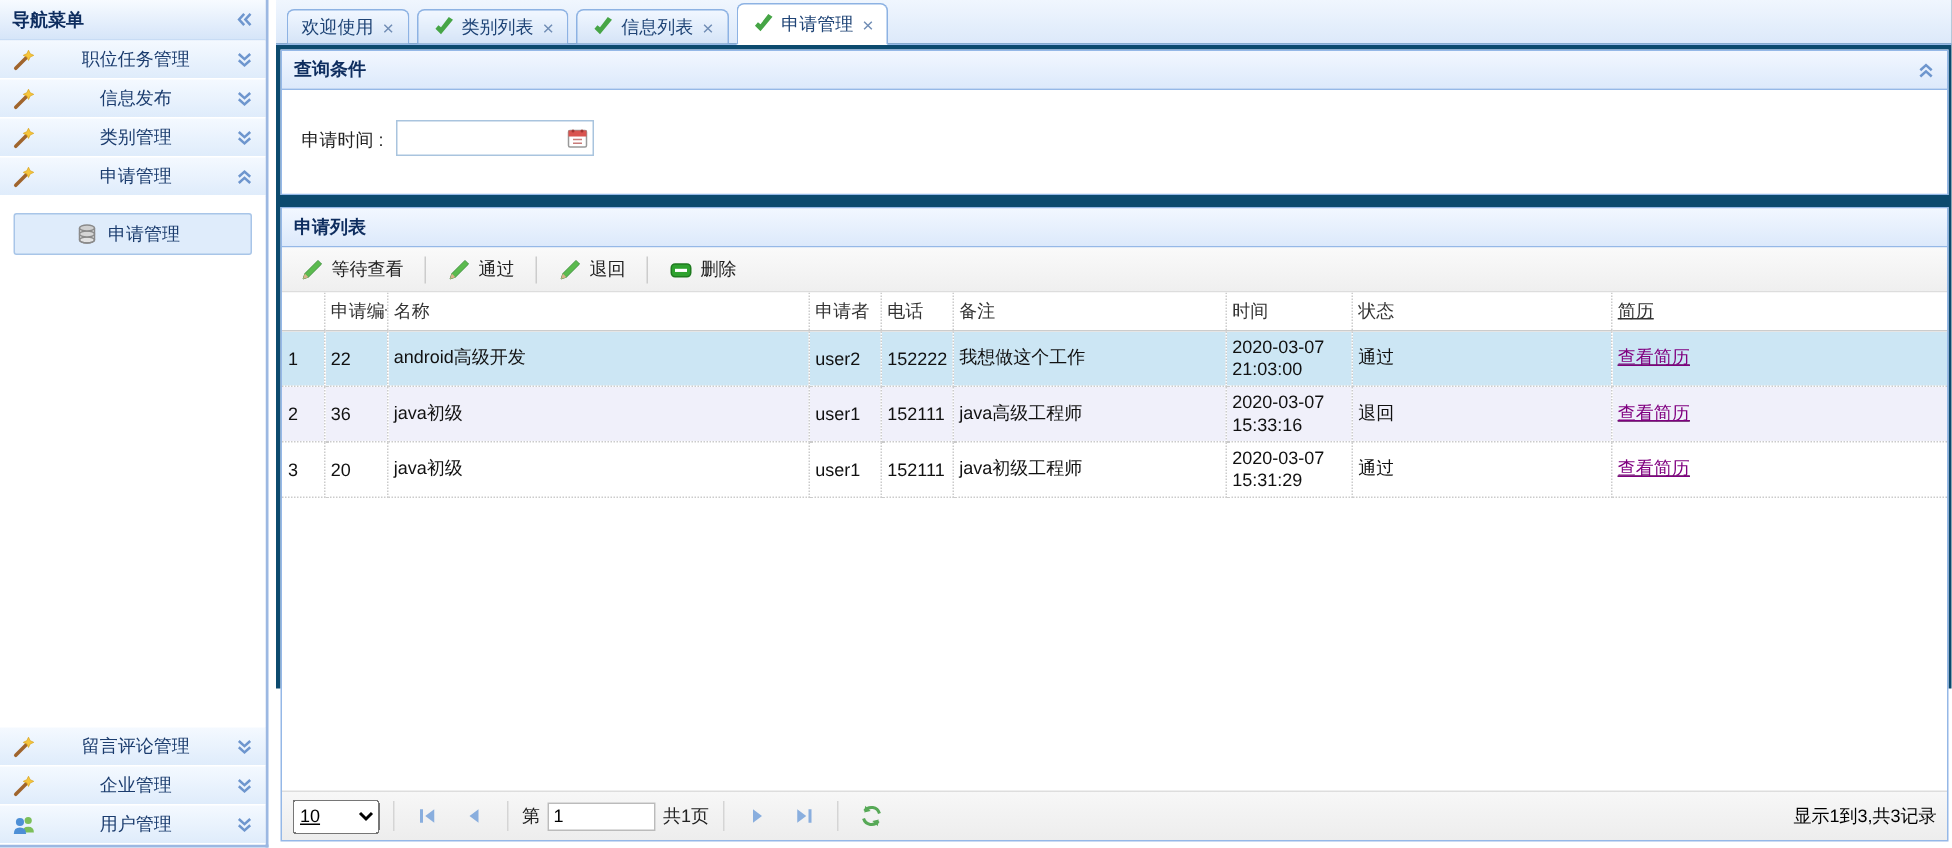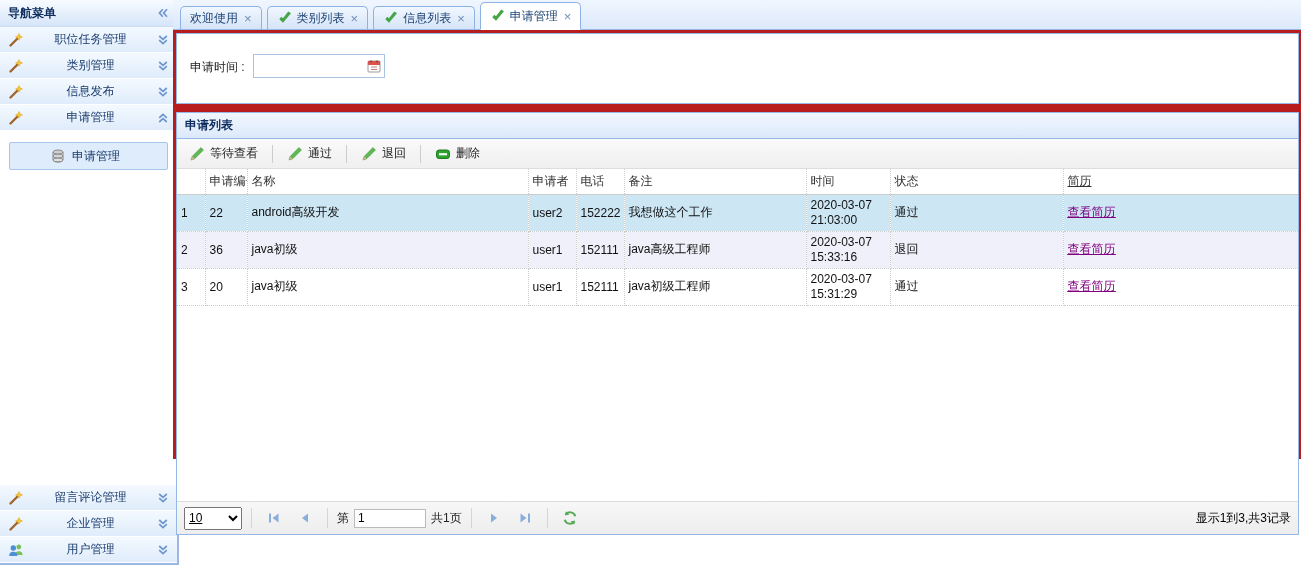--- a/index.html
+++ b/index.html
@@ -20,21 +20,21 @@
   .acc-item .lbl { flex:1; }
   .acc-body { flex:1; background:#fff; padding:11px 9px; overflow:hidden; }
   .sub-item { height:28px; border:1px solid #A8C5E8; background:#DFECFB; border-radius:2px;
     display:flex; align-items:center; gap:6px; padding-left:40px; color:#1B3C6E; cursor:pointer; }
   .icon16 { width:16px; height:16px; flex:none; display:inline-block; }
   .icon12 { width:12px; height:12px; flex:none; display:inline-block; }
   .rot180 { transform:rotate(180deg); }
   .rot90  { transform:rotate(90deg); }
 
   
-  .main { position:absolute; left:173px; top:0; right:0; height:459px; background:#b91c1c; }
+  .main { position:absolute; left:184px; top:0; right:0; height:459px; background:#0c4a6e; }
 
   .tabs-bar { height:30px; background:linear-gradient(#F0F6FE,#DCE9FA);
     border-bottom:1px solid #95B8E7; display:flex; align-items:flex-end; gap:5px;
     padding-left:7px; }
   .tab { height:23px; display:flex; align-items:center; gap:4px; padding:0 9px;
     background:linear-gradient(#F1F7FF,#D5E4F7); border:1px solid #8DB2E3; border-bottom:none;
     border-radius:5px 5px 0 0; color:#1E4375; cursor:pointer; white-space:nowrap; }
   .tab.active { height:28px; background:#fff; margin-bottom:-1px; border-bottom:1px solid #fff; }
   .tab .close { color:#708DB5; font-size:13px; line-height:1; margin-left:2px; }
 
@@ -116,36 +116,36 @@
         </svg>
       </i>
   </div>
   <div class="acc-item">
     <i style="display: inline-flex;">
         <svg class="icon16" viewBox="0 0 16 16">
           <path d="M2.5 13.5 L9.5 6.5" stroke="#A0652D" stroke-width="2.4" stroke-linecap="round"></path>
           <path d="M11 1.5 l1.1 2.3 2.4 1.1 -2.4 1.1 -1.1 2.3 -1.1 -2.3 -2.4 -1.1 2.4 -1.1 Z" fill="#F6C53C" stroke="#D9A520" stroke-width="0.5"></path>
         </svg>
       </i>
+    <span class="lbl">信息发布</span>
+    <i style="display: inline-flex;">
+        <svg class="icon12" viewBox="0 0 12 12">
+          <path d="M2.2 2 L6 5.4 L9.8 2" fill="none" stroke="#6E96CE" stroke-width="1.7"></path>
+          <path d="M2.2 6.2 L6 9.6 L9.8 6.2" fill="none" stroke="#6E96CE" stroke-width="1.7"></path>
+        </svg>
+      </i>
+  </div>
+  <div class="acc-item">
+    <i style="display: inline-flex;">
+        <svg class="icon16" viewBox="0 0 16 16">
+          <path d="M2.5 13.5 L9.5 6.5" stroke="#A0652D" stroke-width="2.4" stroke-linecap="round"></path>
+          <path d="M11 1.5 l1.1 2.3 2.4 1.1 -2.4 1.1 -1.1 2.3 -1.1 -2.3 -2.4 -1.1 2.4 -1.1 Z" fill="#F6C53C" stroke="#D9A520" stroke-width="0.5"></path>
+        </svg>
+      </i>
     <span class="lbl">类别管理</span>
-    <i style="display: inline-flex;">
-        <svg class="icon12" viewBox="0 0 12 12">
-          <path d="M2.2 2 L6 5.4 L9.8 2" fill="none" stroke="#6E96CE" stroke-width="1.7"></path>
-          <path d="M2.2 6.2 L6 9.6 L9.8 6.2" fill="none" stroke="#6E96CE" stroke-width="1.7"></path>
-        </svg>
-      </i>
-  </div>
-  <div class="acc-item">
-    <i style="display: inline-flex;">
-        <svg class="icon16" viewBox="0 0 16 16">
-          <path d="M2.5 13.5 L9.5 6.5" stroke="#A0652D" stroke-width="2.4" stroke-linecap="round"></path>
-          <path d="M11 1.5 l1.1 2.3 2.4 1.1 -2.4 1.1 -1.1 2.3 -1.1 -2.3 -2.4 -1.1 2.4 -1.1 Z" fill="#F6C53C" stroke="#D9A520" stroke-width="0.5"></path>
-        </svg>
-      </i>
-    <span class="lbl">信息发布</span>
     <i style="display: inline-flex;">
         <svg class="icon12" viewBox="0 0 12 12">
           <path d="M2.2 2 L6 5.4 L9.8 2" fill="none" stroke="#6E96CE" stroke-width="1.7"></path>
           <path d="M2.2 6.2 L6 9.6 L9.8 6.2" fill="none" stroke="#6E96CE" stroke-width="1.7"></path>
         </svg>
       </i>
   </div>
   <div class="acc-item">
     <i style="display: inline-flex;">
         <svg class="icon16" viewBox="0 0 16 16">
@@ -255,20 +255,30 @@
           <svg class="icon16" viewBox="0 0 16 16">
             <path d="M2.3 9.2 L6 12.8 L14 3.2 L11.2 1.4 L6 8.2 L4.3 6.8 Z" fill="#46A546"></path>
           </svg>
         </i>
       <span>申请管理</span>
       <span class="close">×</span>
     </div>
   </div>
 
   <div class="panel">
+    <div class="panel-header">
+      <span>查询条件</span>
+      <span class="spacer"></span>
+      <span class="icon12 rot180"><i style="display: inline-flex;">
+            <svg class="icon12" viewBox="0 0 12 12">
+              <path d="M2.2 2 L6 5.4 L9.8 2" fill="none" stroke="#6E96CE" stroke-width="1.7"></path>
+              <path d="M2.2 6.2 L6 9.6 L9.8 6.2" fill="none" stroke="#6E96CE" stroke-width="1.7"></path>
+            </svg>
+          </i></span>
+    </div>
     <div class="query-body">
       <span class="query-label">申请时间 :</span>
       <span class="date-wrap">
         <input value="" style="">
         <span class="cal"><i style="display: inline-flex;">
               <svg class="icon16" viewBox="0 0 16 16">
                 <rect x="2" y="3" width="12" height="11" rx="1" fill="#fff" stroke="#999"></rect>
                 <rect x="2" y="3" width="12" height="4" fill="#D9534F"></rect>
                 <circle cx="5" cy="3.4" r="1" fill="#A33431"></circle>
                 <circle cx="11" cy="3.4" r="1" fill="#A33431"></circle>

